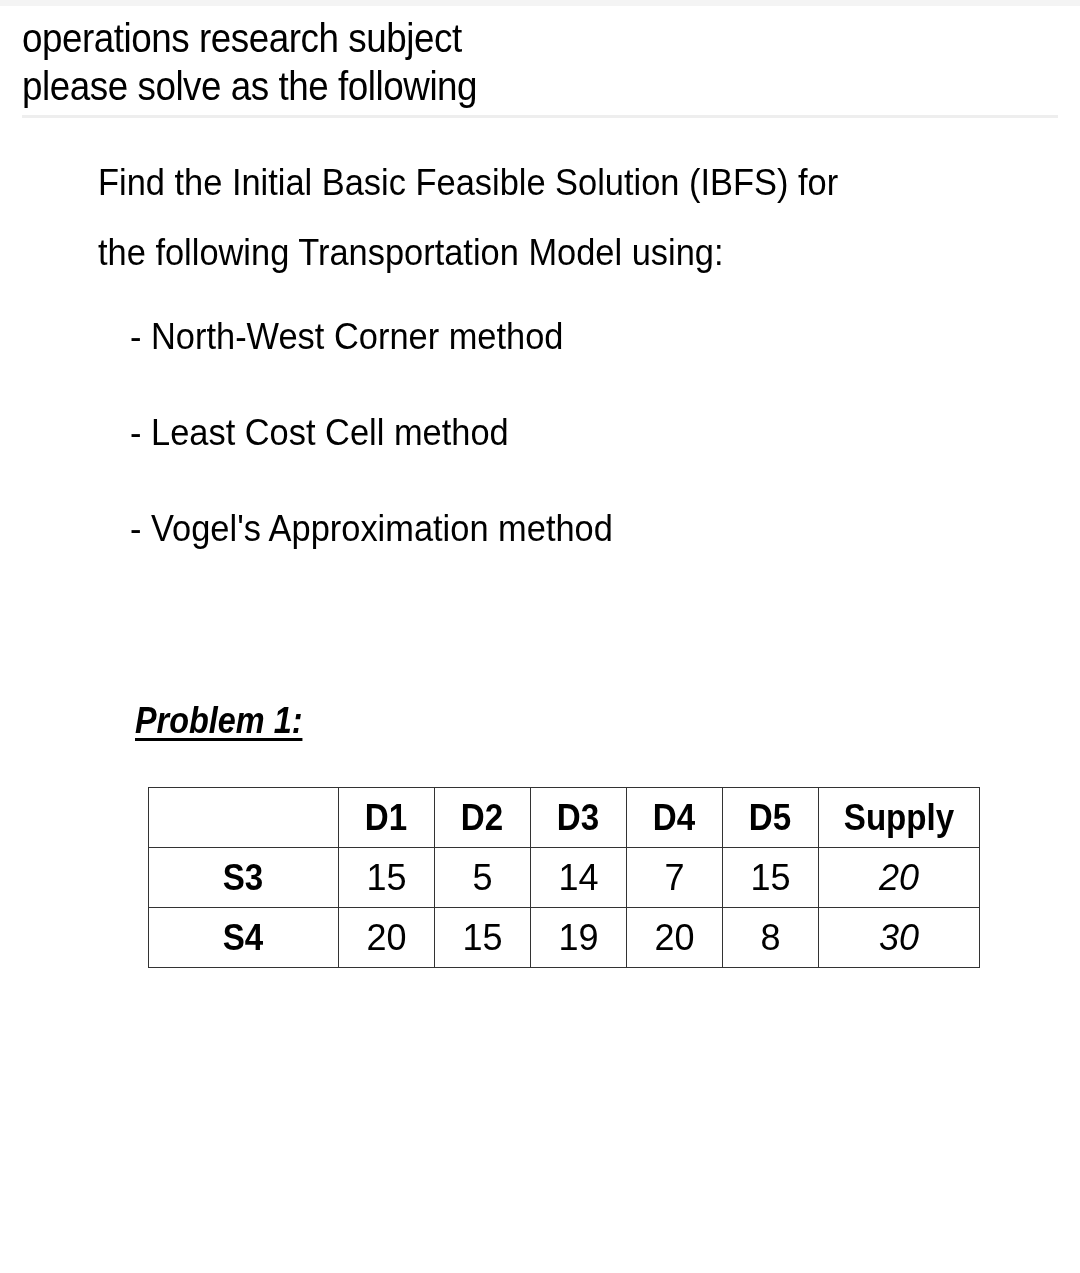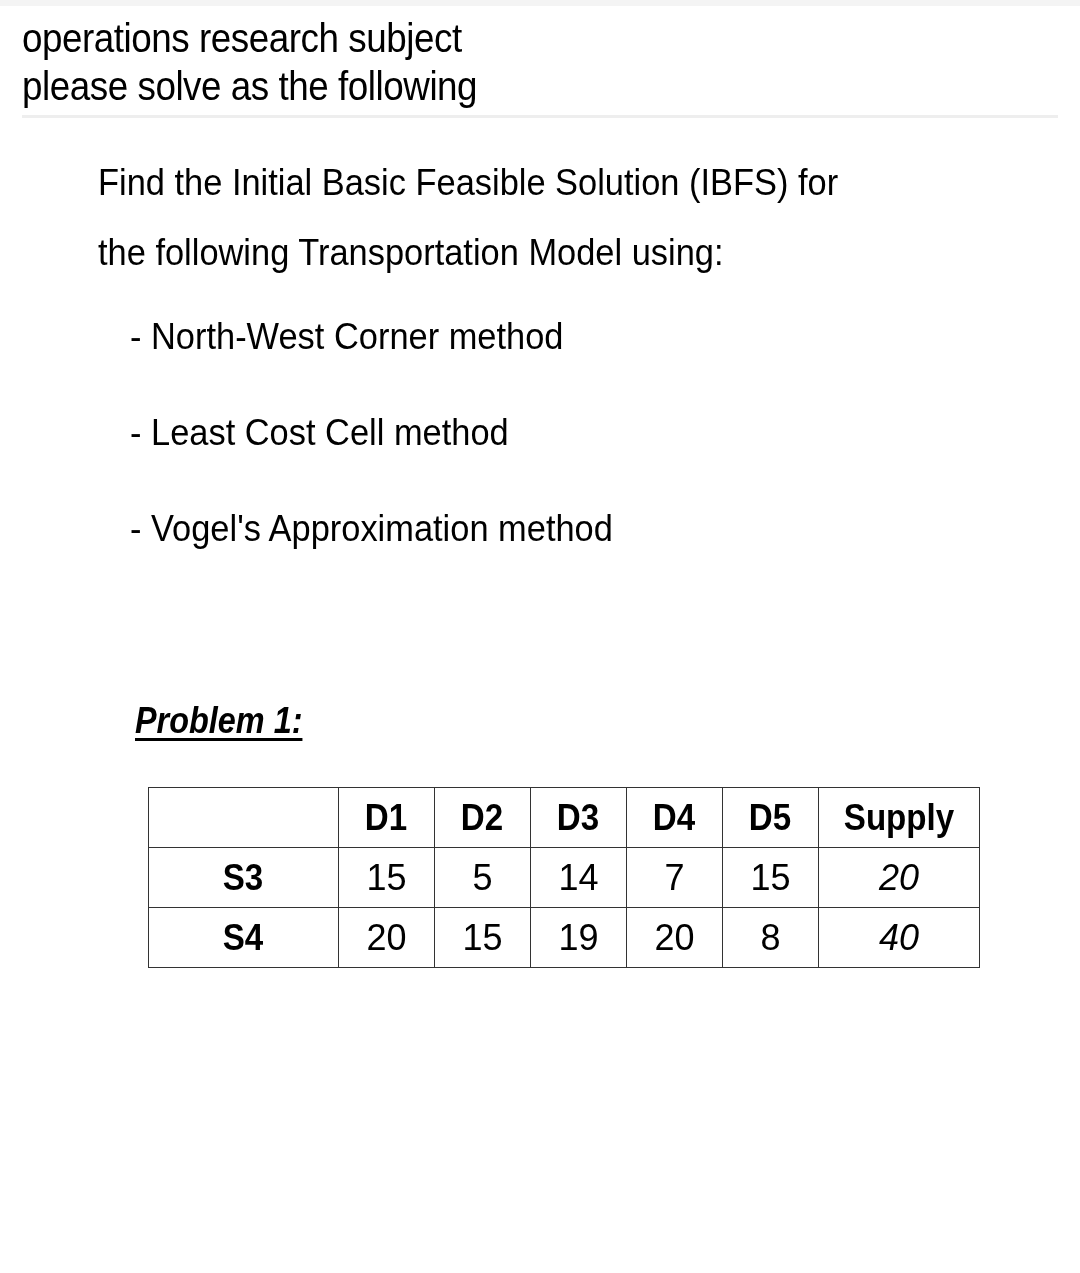--- a/index.html
+++ b/index.html
@@ -68,18 +68,18 @@
       <td class="sup it">20</td>
     </tr>
 
     <tr>
       <td class="rowhead"><span class="sx">S4</span></td>
       <td class="c">20</td>
       <td class="c">15</td>
       <td class="c">19</td>
       <td class="c">20</td>
       <td class="c">8</td>
-      <td class="sup it">40</td>
+      <td class="sup it">30</td>
     </tr>
 
   </tbody>
     </table>
 </div>
 
 </body></html>

